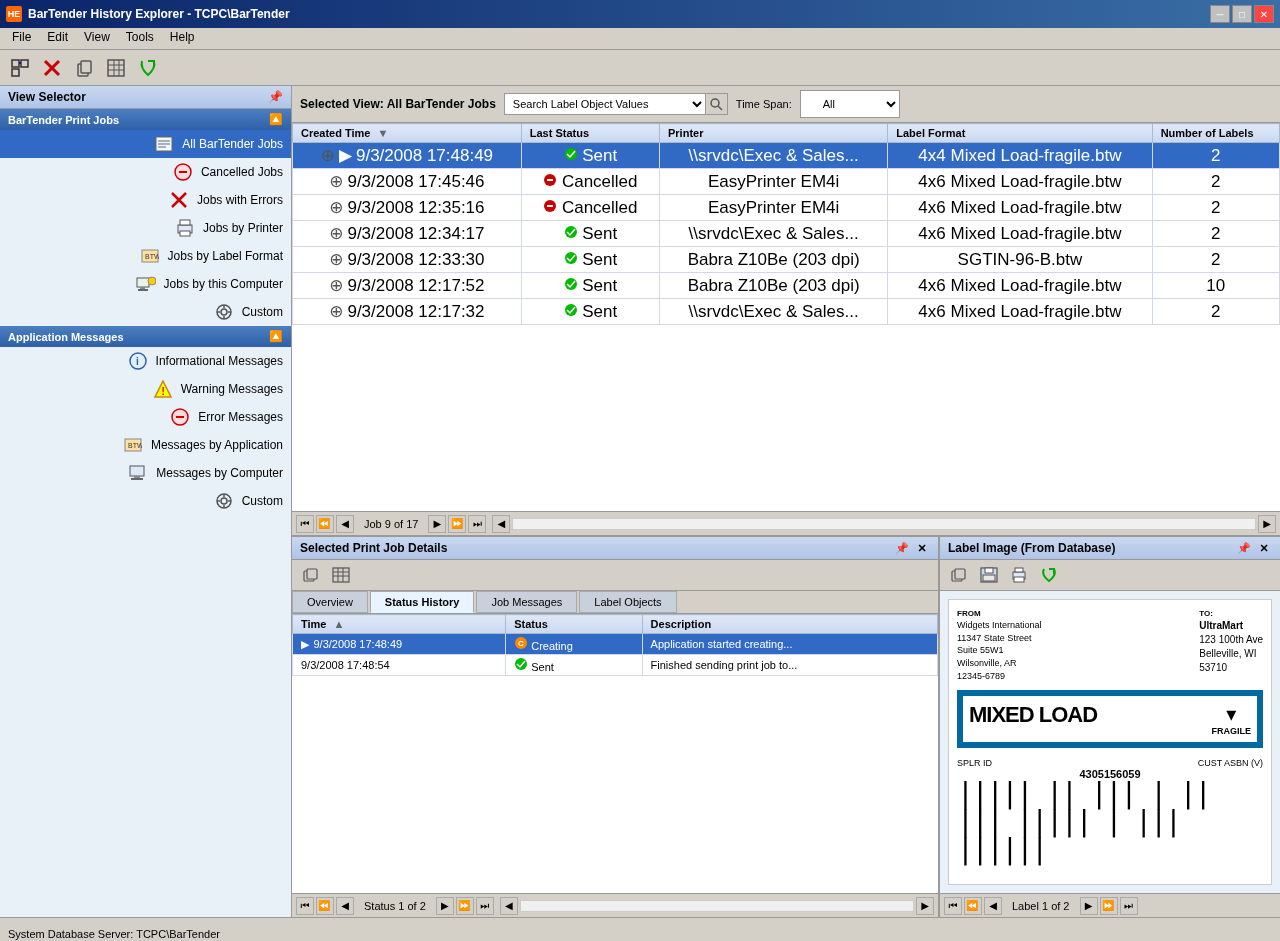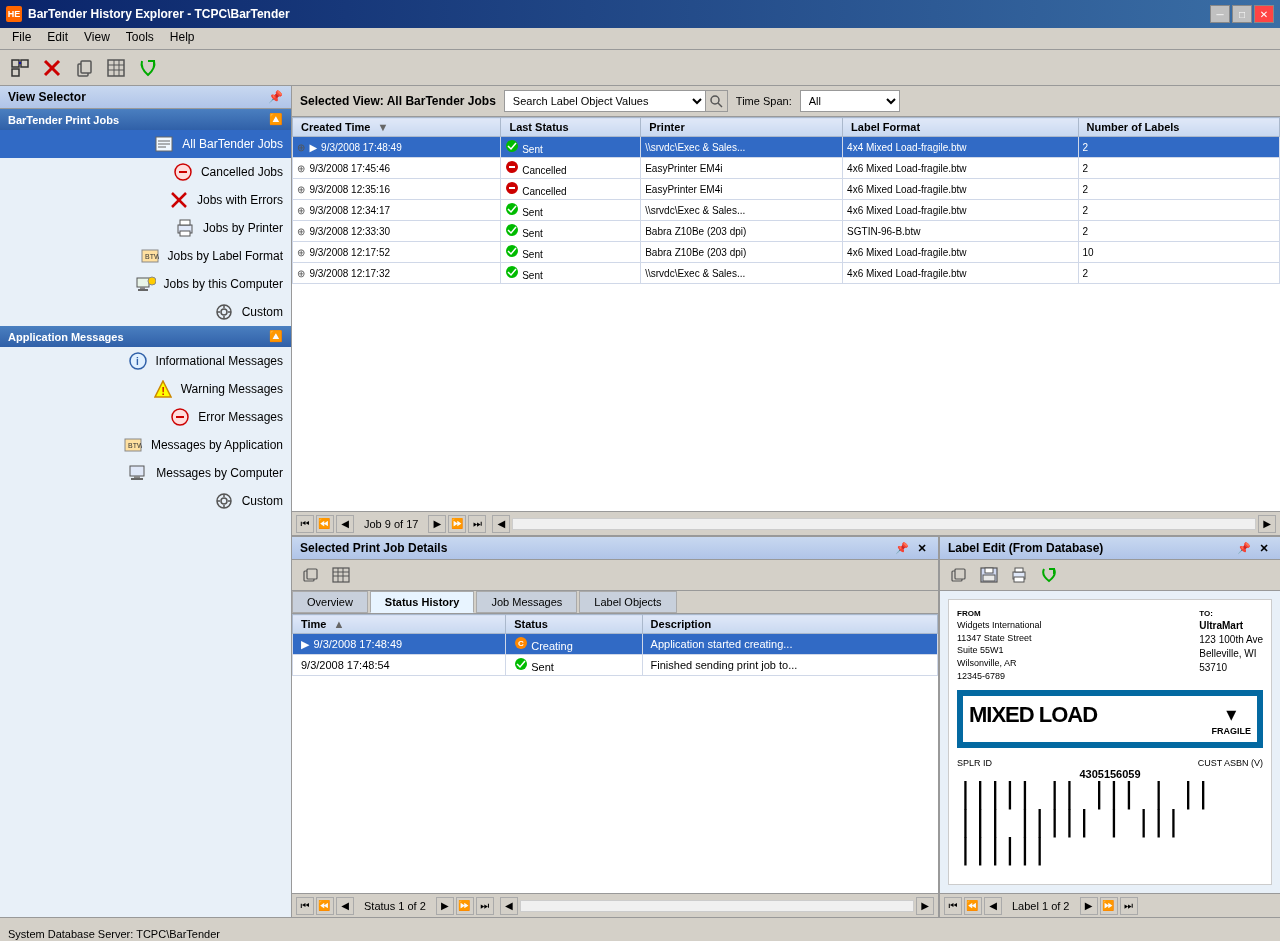--- a/index.html
+++ b/index.html
@@ -124,21 +124,21 @@
     .search-select {
       border: none;
       background: white;
       font-size: 11px;
       outline: none;
       padding: 0 4px;
       width: 200px;
     }
     .search-btn { width: 22px; height: 20px; background: #d4d0c8; border-left: 1px solid #999; display: flex; align-items: center; justify-content: center; cursor: pointer; }
     .timespan-label { font-size: 11px; }
-    .timespan-select { border: 1px solid #999; background: white; font-size: 11px; padding: 1px 4px; height: 22px; width: 100px; }
+    .timespan-select { border: 1px solid #999; background: white; font-size: 11px; padding: 1px 18px; height: 28px; width: 100px; }
 
     
     .data-table-container {
       flex: 1;
       overflow: auto;
       background: white;
     }
     .data-table {
       width: 100%;
       border-collapse: collapse;
@@ -148,23 +148,24 @@
       border: 1px solid #aab8cc;
       padding: 3px 8px;
       text-align: left;
       font-size: 11px;
       font-weight: bold;
       cursor: pointer;
       white-space: nowrap;
     }
     .data-table td {
       border: 1px solid #d0d8e8;
-      padding: 2px 4px;
-      font-size: 10px;
+      padding: 2px 12px;
+      font-size: 17px;
       white-space: nowrap;
+      text-align: center;
     }
     .data-table tr.selected td { background: #316ac5; color: white; }
     .expand-btn { color: #555; cursor: pointer; margin-right: 4px; }
     .status-icon { display: inline-flex; align-items: center; gap: 3px; }
 
     
     .pagination {
       background: #d4d0c8;
       height: 24px;
       display: flex;
@@ -735,21 +736,21 @@
           <div class="page-btn">⏩</div>
           <div class="page-btn">⏭</div>
           <div class="page-btn" style="margin-left:4px;">◀</div>
           <div style="flex:1; height:12px; background:#f0f0f0; border:1px solid #ccc;"></div>
           <div class="page-btn">▶</div>
         </div>
       </div>
 
       <div class="label-pane">
         <div class="pane-header">
-          <span>Label Edit (From Database)</span>
+          <span>Label Image (From Database)</span>
           <div class="pane-header-right">
             <span class="pane-icon-btn">📌</span>
             <span class="pane-icon-btn">✕</span>
           </div>
         </div>
         <div class="pane-toolbar">
           <div class="pane-toolbar-btn">
             <svg width="18" height="16" viewBox="0 0 18 16">
                 <rect x="2" y="4" width="10" height="10" fill="none" stroke="#555" stroke-width="1.2" rx="1"></rect>
                 <rect x="5" y="2" width="10" height="10" fill="#d4d0c8" stroke="#555" stroke-width="1.2" rx="1"></rect>

